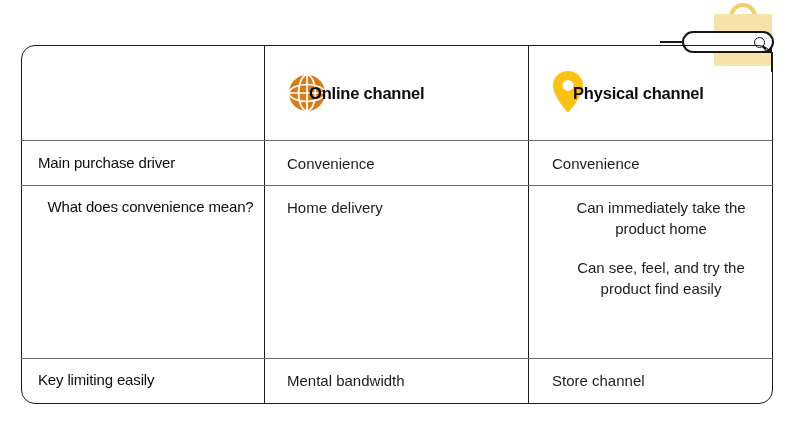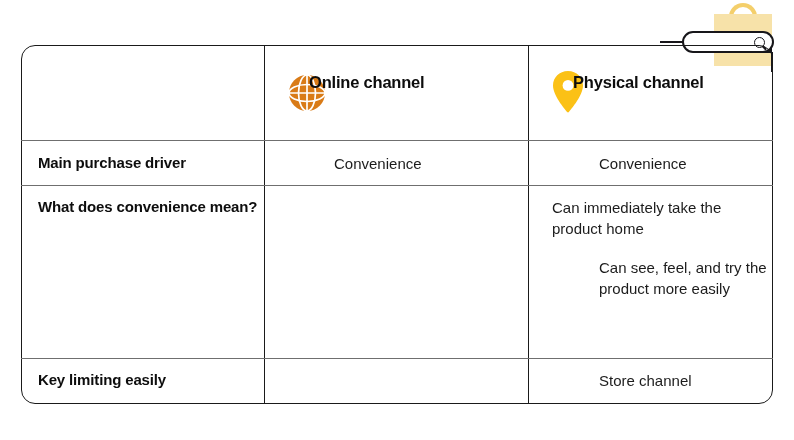--- a/index.html
+++ b/index.html
@@ -161,21 +161,21 @@
 
   
   .hdr-online  { left: 243px; top: 0;   width: 264px; height: 95px; }
   .hdr-physical{ left: 507px; top: 0;   width: 245px; height: 95px; }
 
   .hdr-inner {
     position: absolute;
     top: 28px;
     left: 23px;
     display: flex;
-    align-items: flex-start;
+    align-items: center;
     height: 40px;
   }
   .hdr-label {
     font-size: 16.5px;
     font-weight: 700;
     letter-spacing: -0.2px;
     color: #0d0d0d;
     white-space: nowrap;
     position: relative;
     z-index: 2;
@@ -200,45 +200,45 @@
     width: 34px;
     height: 46px;
     z-index: 1;
   }
   .hdr-inner.physical { left: 21px; }
   .hdr-inner.physical .hdr-label { margin-left: 24px; }
 
   
   .row-label {
     font-size: 15px;
-    font-weight: 700;
+    font-weight: 400;
     letter-spacing: -0.15px;
     color: #0d0d0d;
     line-height: 1.35;
   }
   .row-text {
     font-size: 15px;
     font-weight: 400;
     color: #1c1c1c;
     line-height: 1.42;
   }
   .row-text p {
     margin: 0 0 17px 0;
   }
-  .row-text p:last-child { margin-bottom: 0; margin-left: 47px; }
+  .row-text p:last-child { margin-bottom: 0; }
 
   
   .r1-label { left: 17px;  top: 108px; width: 225px; }
   .r1-c1    { left: 266px; top: 108px; width: 235px; }
   .r1-c2    { left: 531px; top: 108px; width: 215px; }
 
   
-  .r2-label { left: 17px;  top: 152px; width: 225px; }
+  .r2-label { left: 17px;  top: 152px; width: 225px; text-align: center; }
   .r2-c1    { left: 266px; top: 152px; width: 230px; }
-  .r2-c2    { left: 531px; top: 152px; width: 218px; }
+  .r2-c2    { left: 531px; top: 152px; width: 218px; text-align: center; }
 
   
   .r3-label { left: 17px;  top: 325px; width: 225px; }
   .r3-c1    { left: 266px; top: 325px; width: 235px; }
   .r3-c2    { left: 531px; top: 325px; width: 215px; }
 </style>
 </head>
 <body>
 
 <div class="topright-graphic">
@@ -296,24 +296,28 @@
   <div class="cell row-label r1-label">Main purchase driver</div>
   <div class="cell row-text r1-c1">
     <p>Convenience</p>
   </div>
   <div class="cell row-text r1-c2">
     <p>Convenience</p>
   </div>
 
   <div class="cell row-label r2-label">What does convenience mean?</div>
   <div class="cell row-text r2-c1">
+    <p>Home delivery</p>
   </div>
   <div class="cell row-text r2-c2">
     <p>Can immediately take the product home</p>
-    <p>Can see, feel, and try the product more easily</p>
+    <p>Can see, feel, and try the product find easily</p>
   </div>
 
   <div class="cell row-label r3-label">Key limiting easily</div>
+  <div class="cell row-text r3-c1">
+    <p>Mental bandwidth</p>
+  </div>
   <div class="cell row-text r3-c2">
     <p>Store channel</p>
   </div>
 
 </div>
 
 </body></html>

